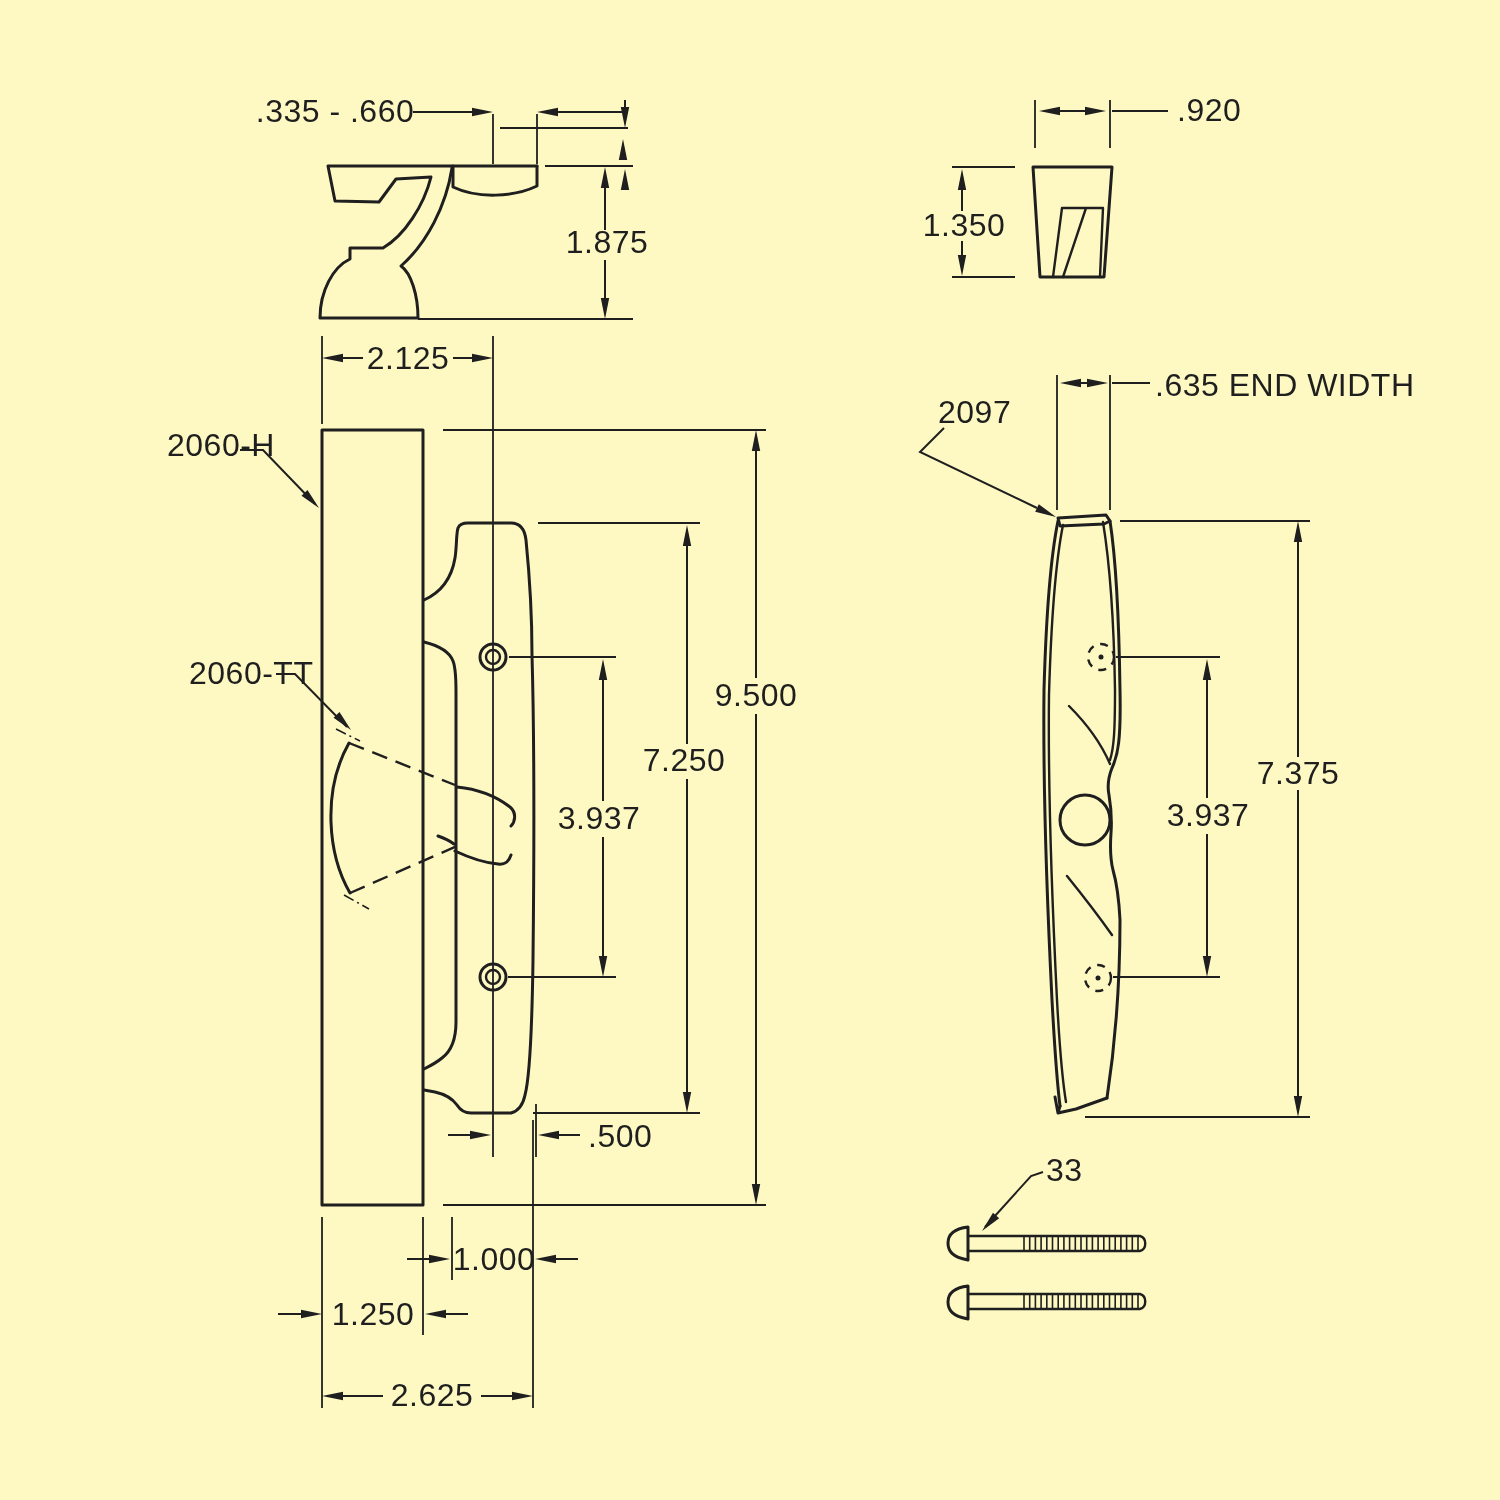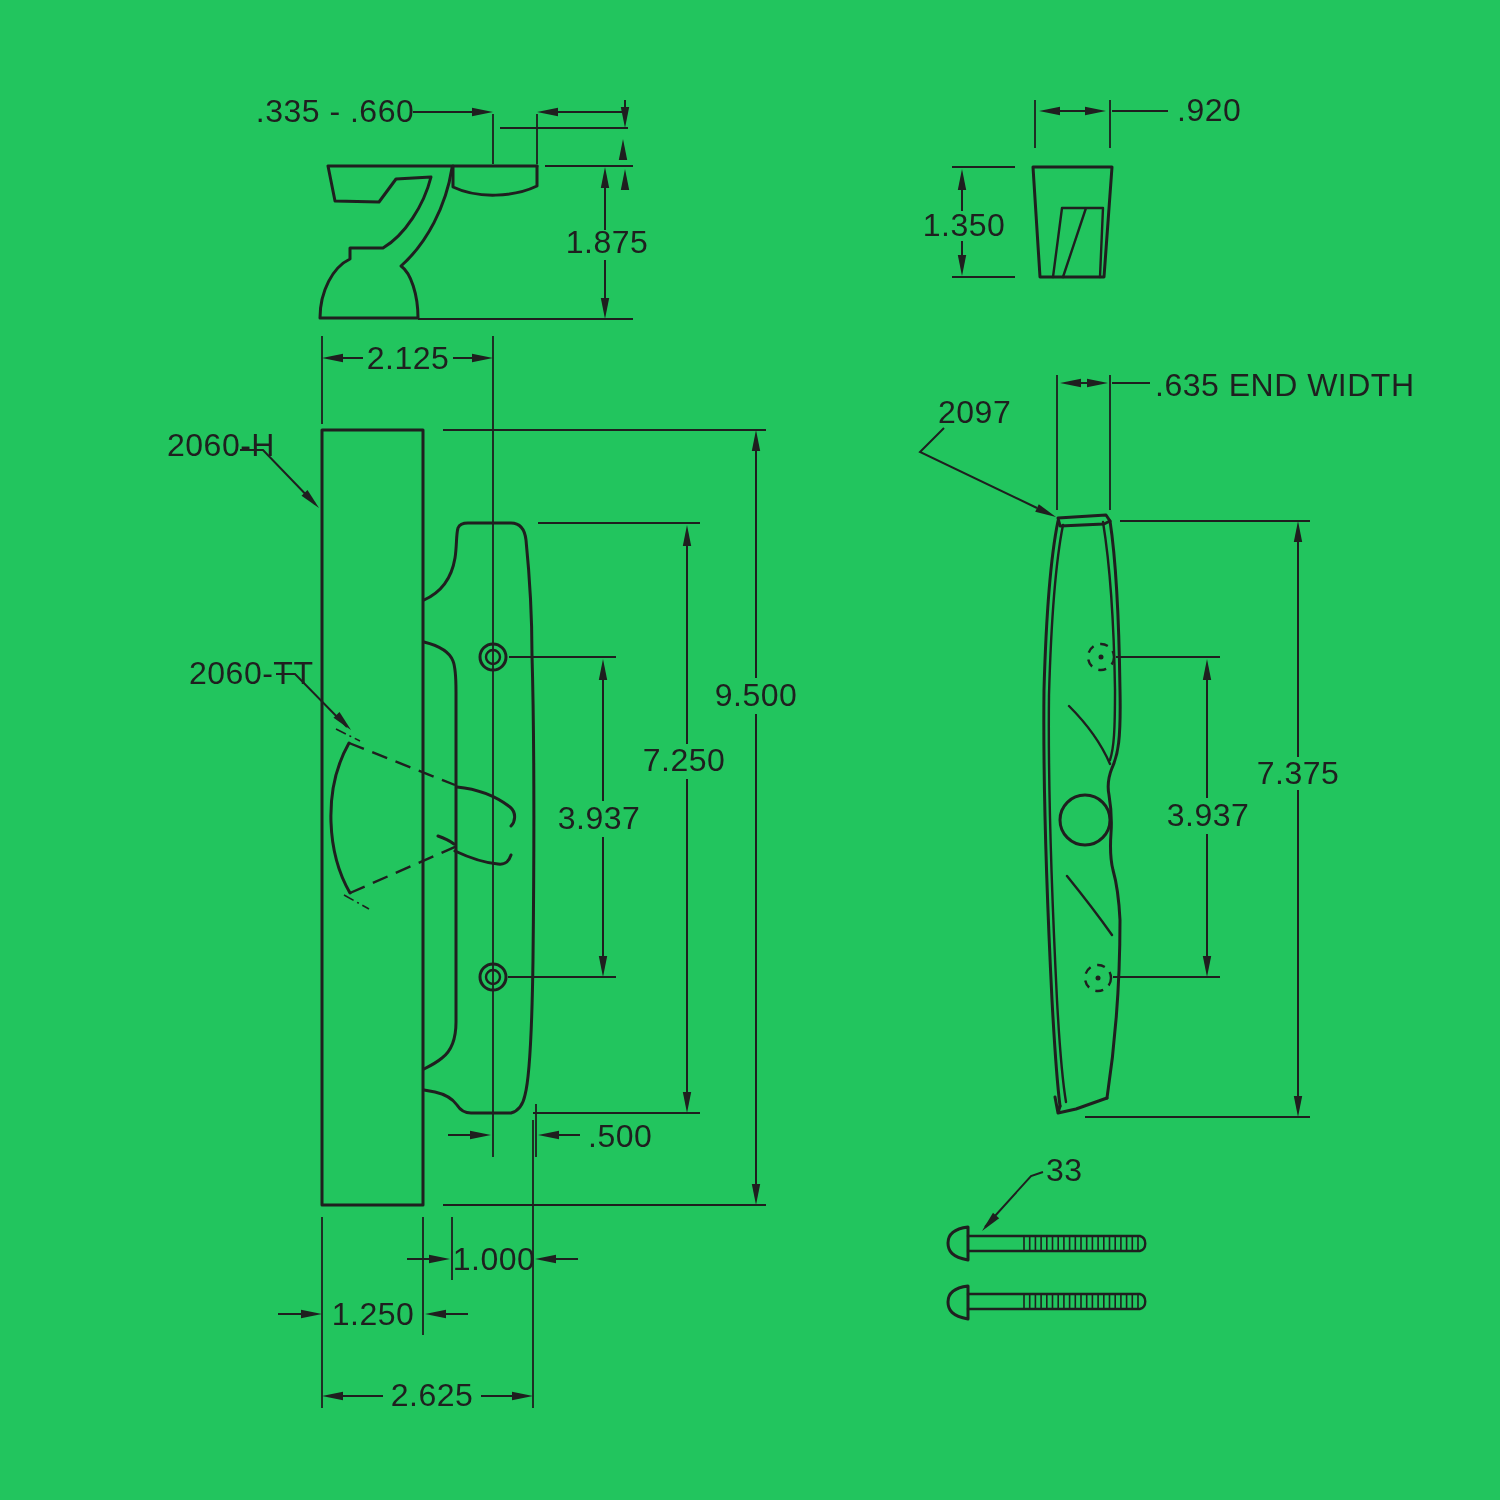--- a/index.html
+++ b/index.html
@@ -1,16 +1,16 @@
 <!DOCTYPE html>
 <html><head>
 <meta charset="utf-8">
 <style>
   html,body{margin:0;padding:0;background:#fff;}
-  .canvas{position:relative;width:1500px;height:1500px;background:#22c55e;overflow:hidden;}
+  .canvas{position:relative;width:1500px;height:1500px;background:#fef9c3;overflow:hidden;}
   svg{display:block;}
   .ol{fill:none;stroke:#1f1f1f;stroke-width:3;stroke-linecap:round;stroke-linejoin:round;}
   .ol2{fill:none;stroke:#1f1f1f;stroke-width:2.4;stroke-linecap:round;stroke-linejoin:round;}
   .thin{fill:none;stroke:#1f1f1f;stroke-width:1.8;stroke-linecap:butt;}
   .dim{fill:none;stroke:#1f1f1f;stroke-width:2;stroke-linecap:butt;}
   .dash{fill:none;stroke:#1f1f1f;stroke-width:2.4;stroke-dasharray:16 9;stroke-linecap:butt;}
   .dashc{fill:none;stroke:#1f1f1f;stroke-width:2.4;stroke-dasharray:8 7;}
   .cdot{fill:none;stroke:#1f1f1f;stroke-width:1.6;stroke-dasharray:11 4 2 4;}
   .ah{fill:#1f1f1f;stroke:none;}
   .txt{font-family:"Liberation Sans",sans-serif;font-size:32px;fill:#1f1f1f;letter-spacing:.5px;}

